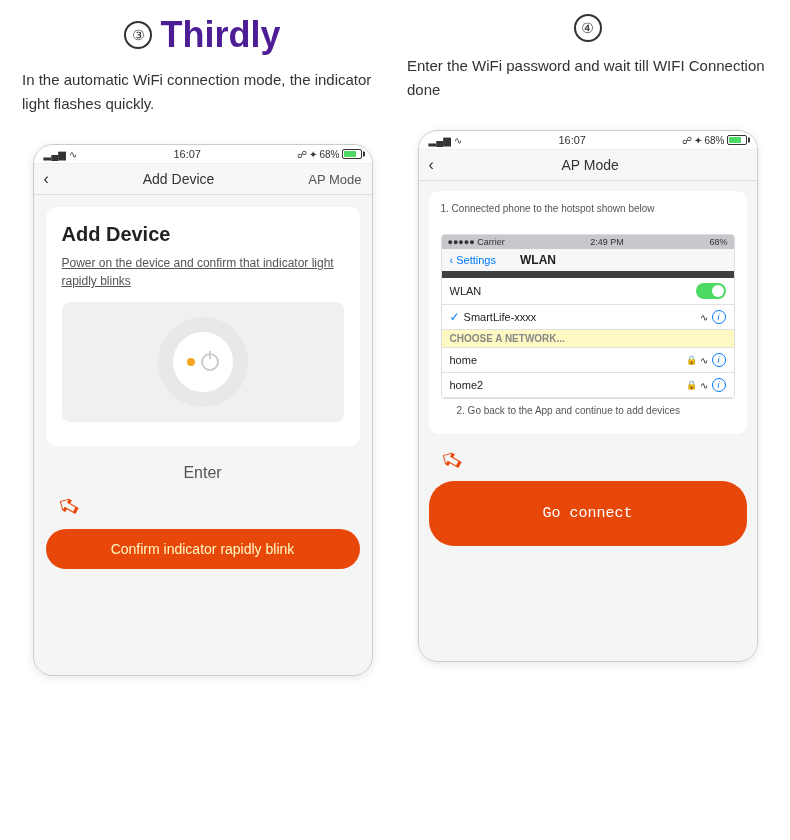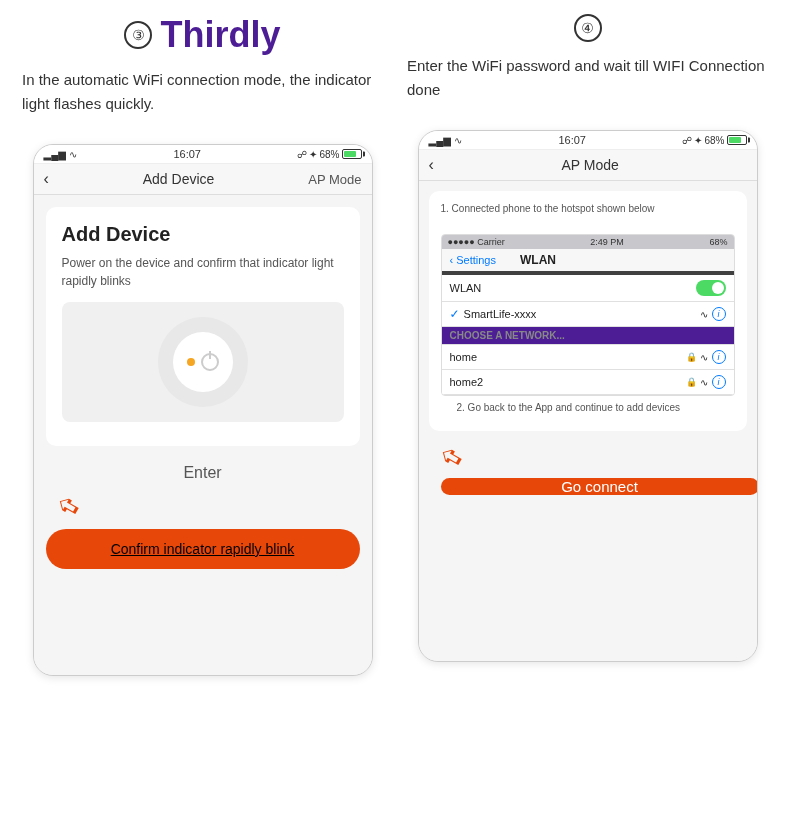--- a/index.html
+++ b/index.html
@@ -123,20 +123,21 @@
       font-size: 20px;
       font-weight: bold;
       color: #222;
       margin-bottom: 8px;
     }
     .add-device-desc {
       font-size: 12px;
       color: #555;
       line-height: 1.5;
       margin-bottom: 12px;
+      text-decoration: underline;
     }
     .device-illustration {
       background: #f0f0f0;
       border-radius: 8px;
       height: 120px;
       display: flex;
       align-items: center;
       justify-content: center;
       margin-bottom: 8px;
     }
@@ -168,31 +169,30 @@
       background: #ccc;
     }
     .help-text {
       text-align: center;
       font-size: 16px;
       color: #555;
       padding: 8px 0;
     }
     .confirm-button {
       background: #e8470a;
-      color: #000000;
+      color: #fef9c3;
       border: none;
       border-radius: 25px;
       padding: 12px 20px;
       font-size: 14px;
       font-weight: 500;
       width: 100%;
       text-align: center;
       margin: 6px 0;
       cursor: pointer;
-      text-decoration: underline;
     }
     .arrow-left {
       display: flex;
       justify-content: flex-start;
       padding-left: 10px;
     }
     
     .ap-title {
       font-size: 17px;
       font-weight: bold;
@@ -219,36 +219,36 @@
       display: flex;
       justify-content: space-between;
       font-size: 9px;
       color: #333;
     }
     .wifi-nav {
       background: #f7f7f7;
       padding: 4px 8px;
       display: flex;
       align-items: center;
-      border-bottom: 4px solid #404040;
+      border-bottom: 7px solid #404040;
     }
     .wifi-nav-back { color: #007aff; font-size: 11px; margin-right: 4px; }
     .wifi-nav-title { font-size: 12px; font-weight: 600; color: #222; margin-left: 20px; }
     .wifi-row {
       padding: 5px 8px;
       display: flex;
       align-items: center;
       justify-content: space-between;
       border-bottom: 1px solid #e0e0e0;
       background: #fff;
       font-size: 11px;
       color: #222;
     }
     .wifi-row-gray {
-      background: #4c1d95;
+      background: #fef9c3;
       color: #888;
       font-size: 10px;
       padding: 3px 8px;
       border-bottom: 1px solid #e0e0e0;
       font-weight: 600;
     }
     .toggle-on {
       width: 30px; height: 16px;
       background: #4cd964;
       border-radius: 8px;
@@ -275,27 +275,28 @@
     .step2-text {
       font-size: 10px;
       color: #555;
       margin: 6px 16px;
     }
     .go-connect-button {
       background: #e8470a;
       color: #fff;
       border: none;
       border-radius: 25px;
-      padding: 0 20px;
+      padding: 24px 20px;
       font-size: 15px;
       font-weight: 500;
       width: 100%;
       text-align: center;
-      margin: 4px 12px;
+      margin: 4px 0;
       cursor: pointer;
+      font-family: Liberation Mono, monospace;
     }
   </style>
 </head>
 <body>
 
 <div class="container">
 
   <div class="column">
     <div class="step-header">
       <div class="step-circle">③</div>

